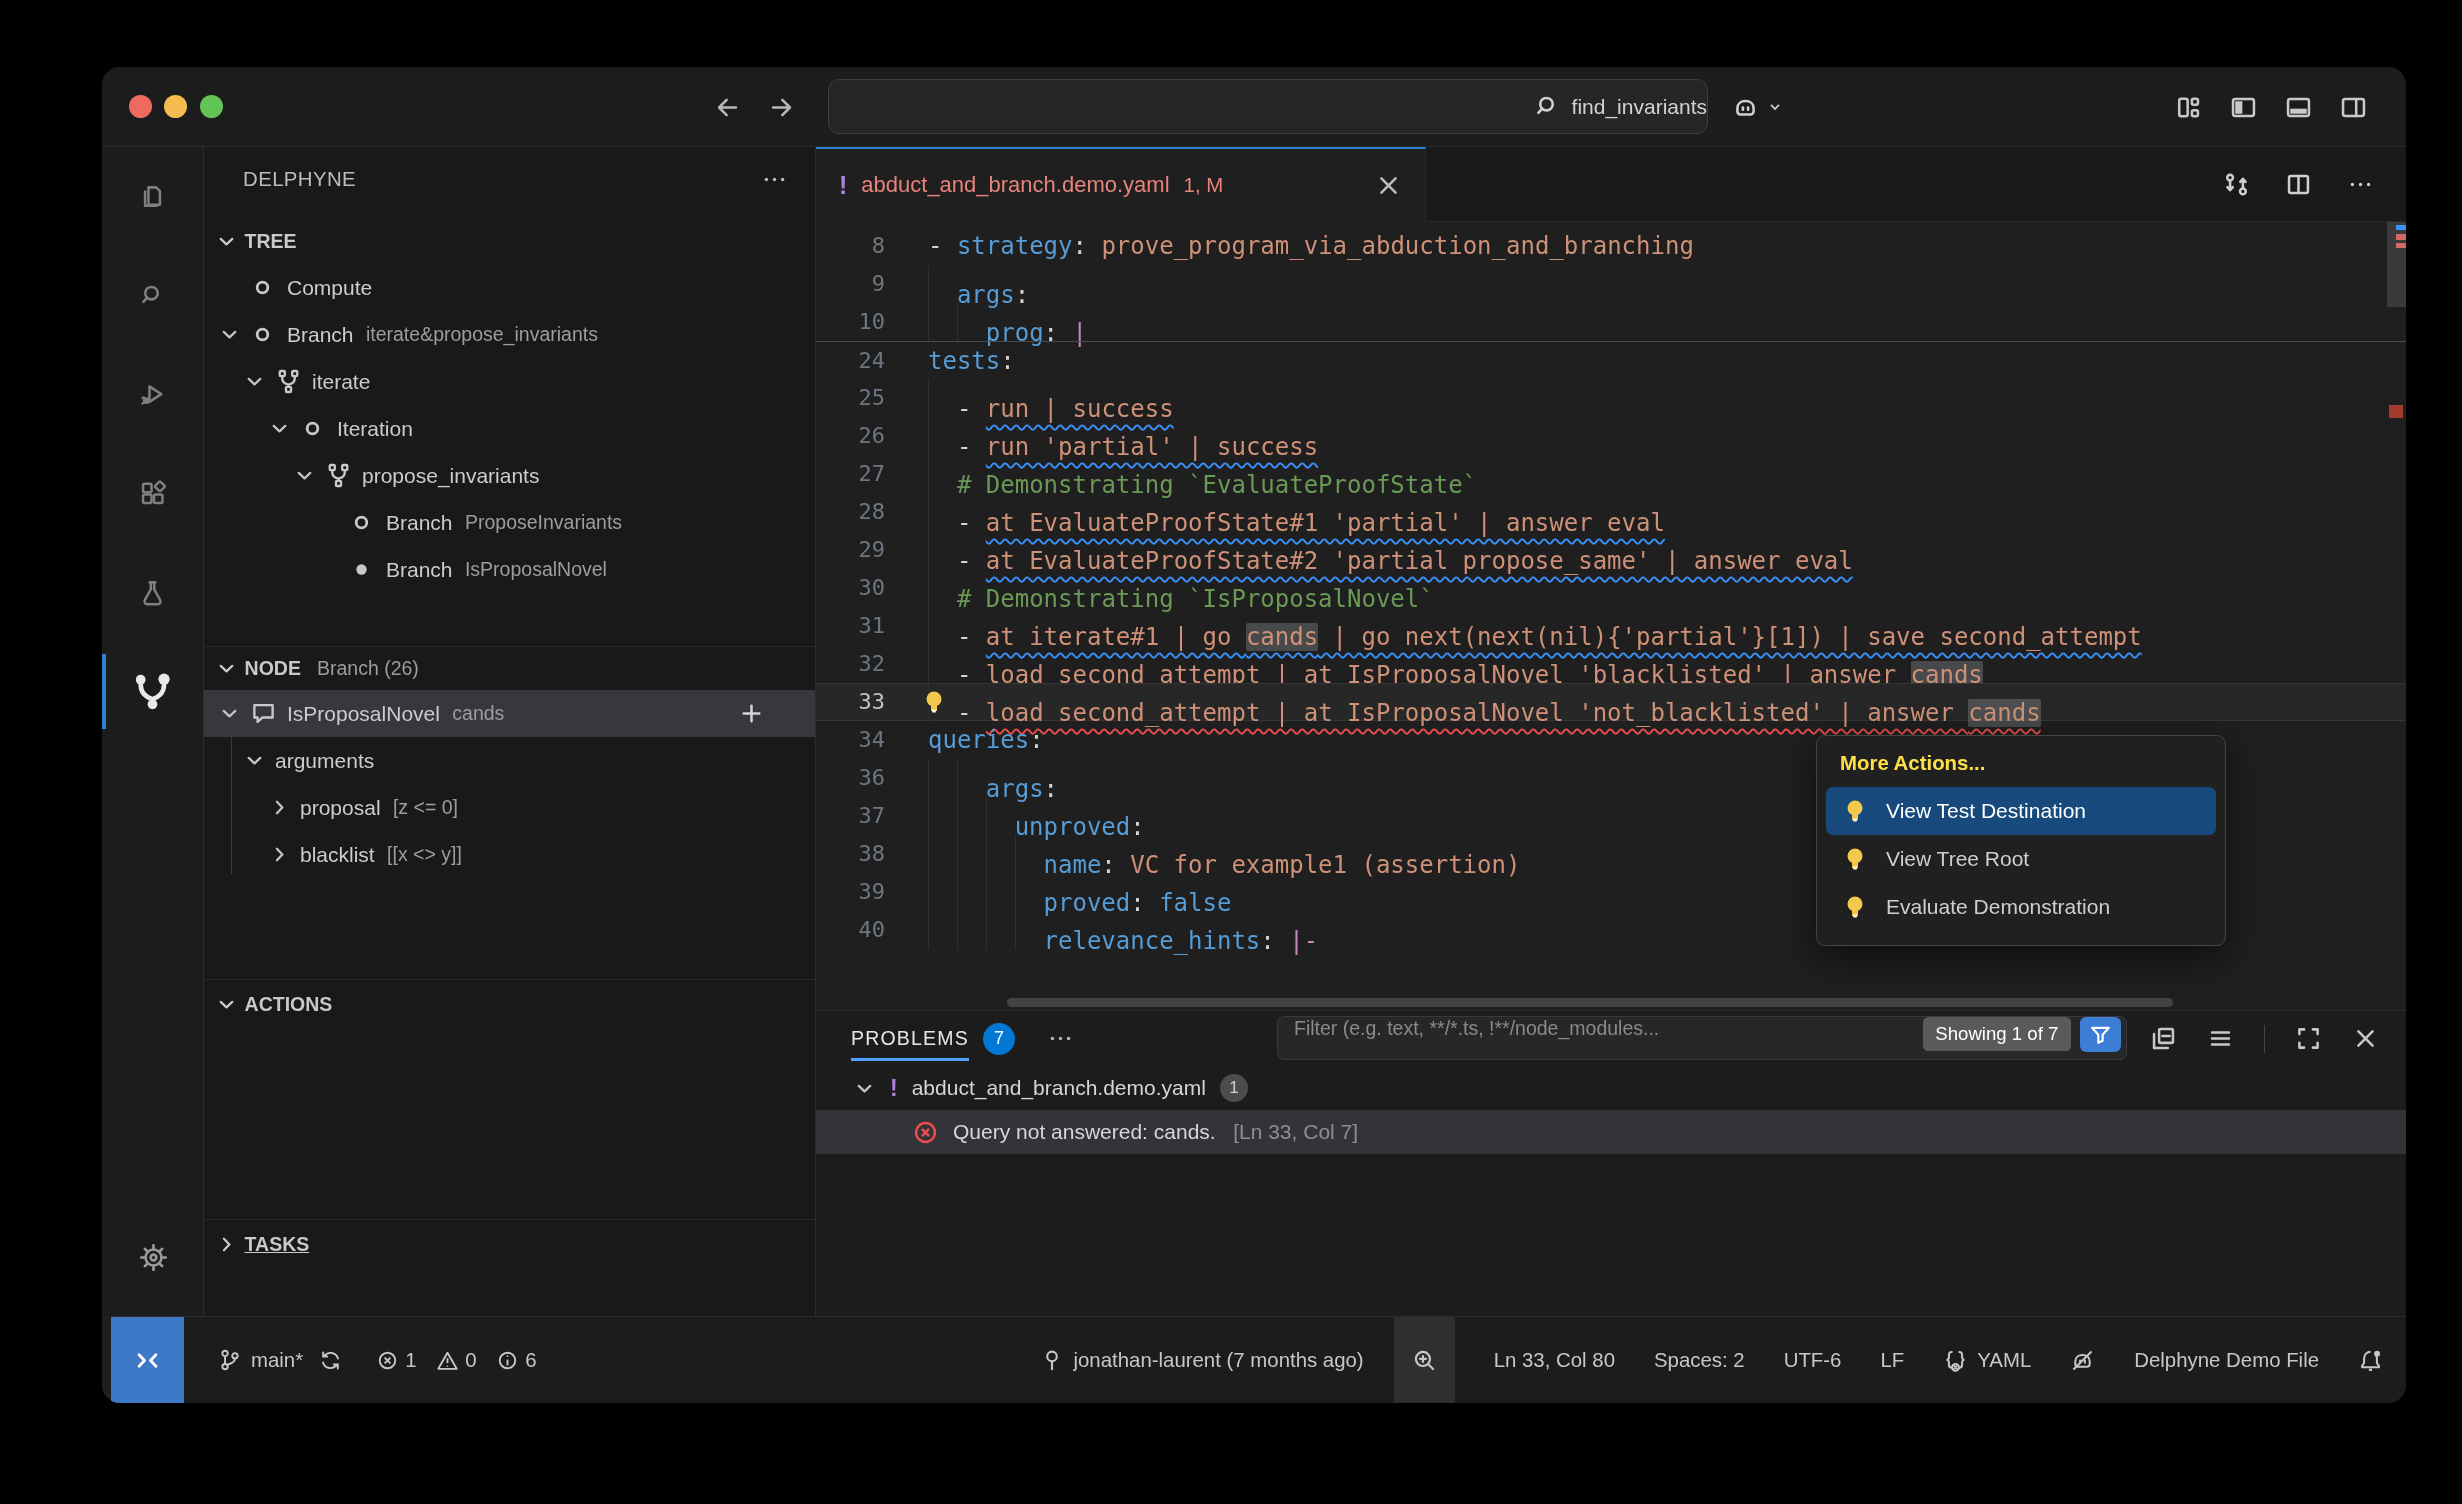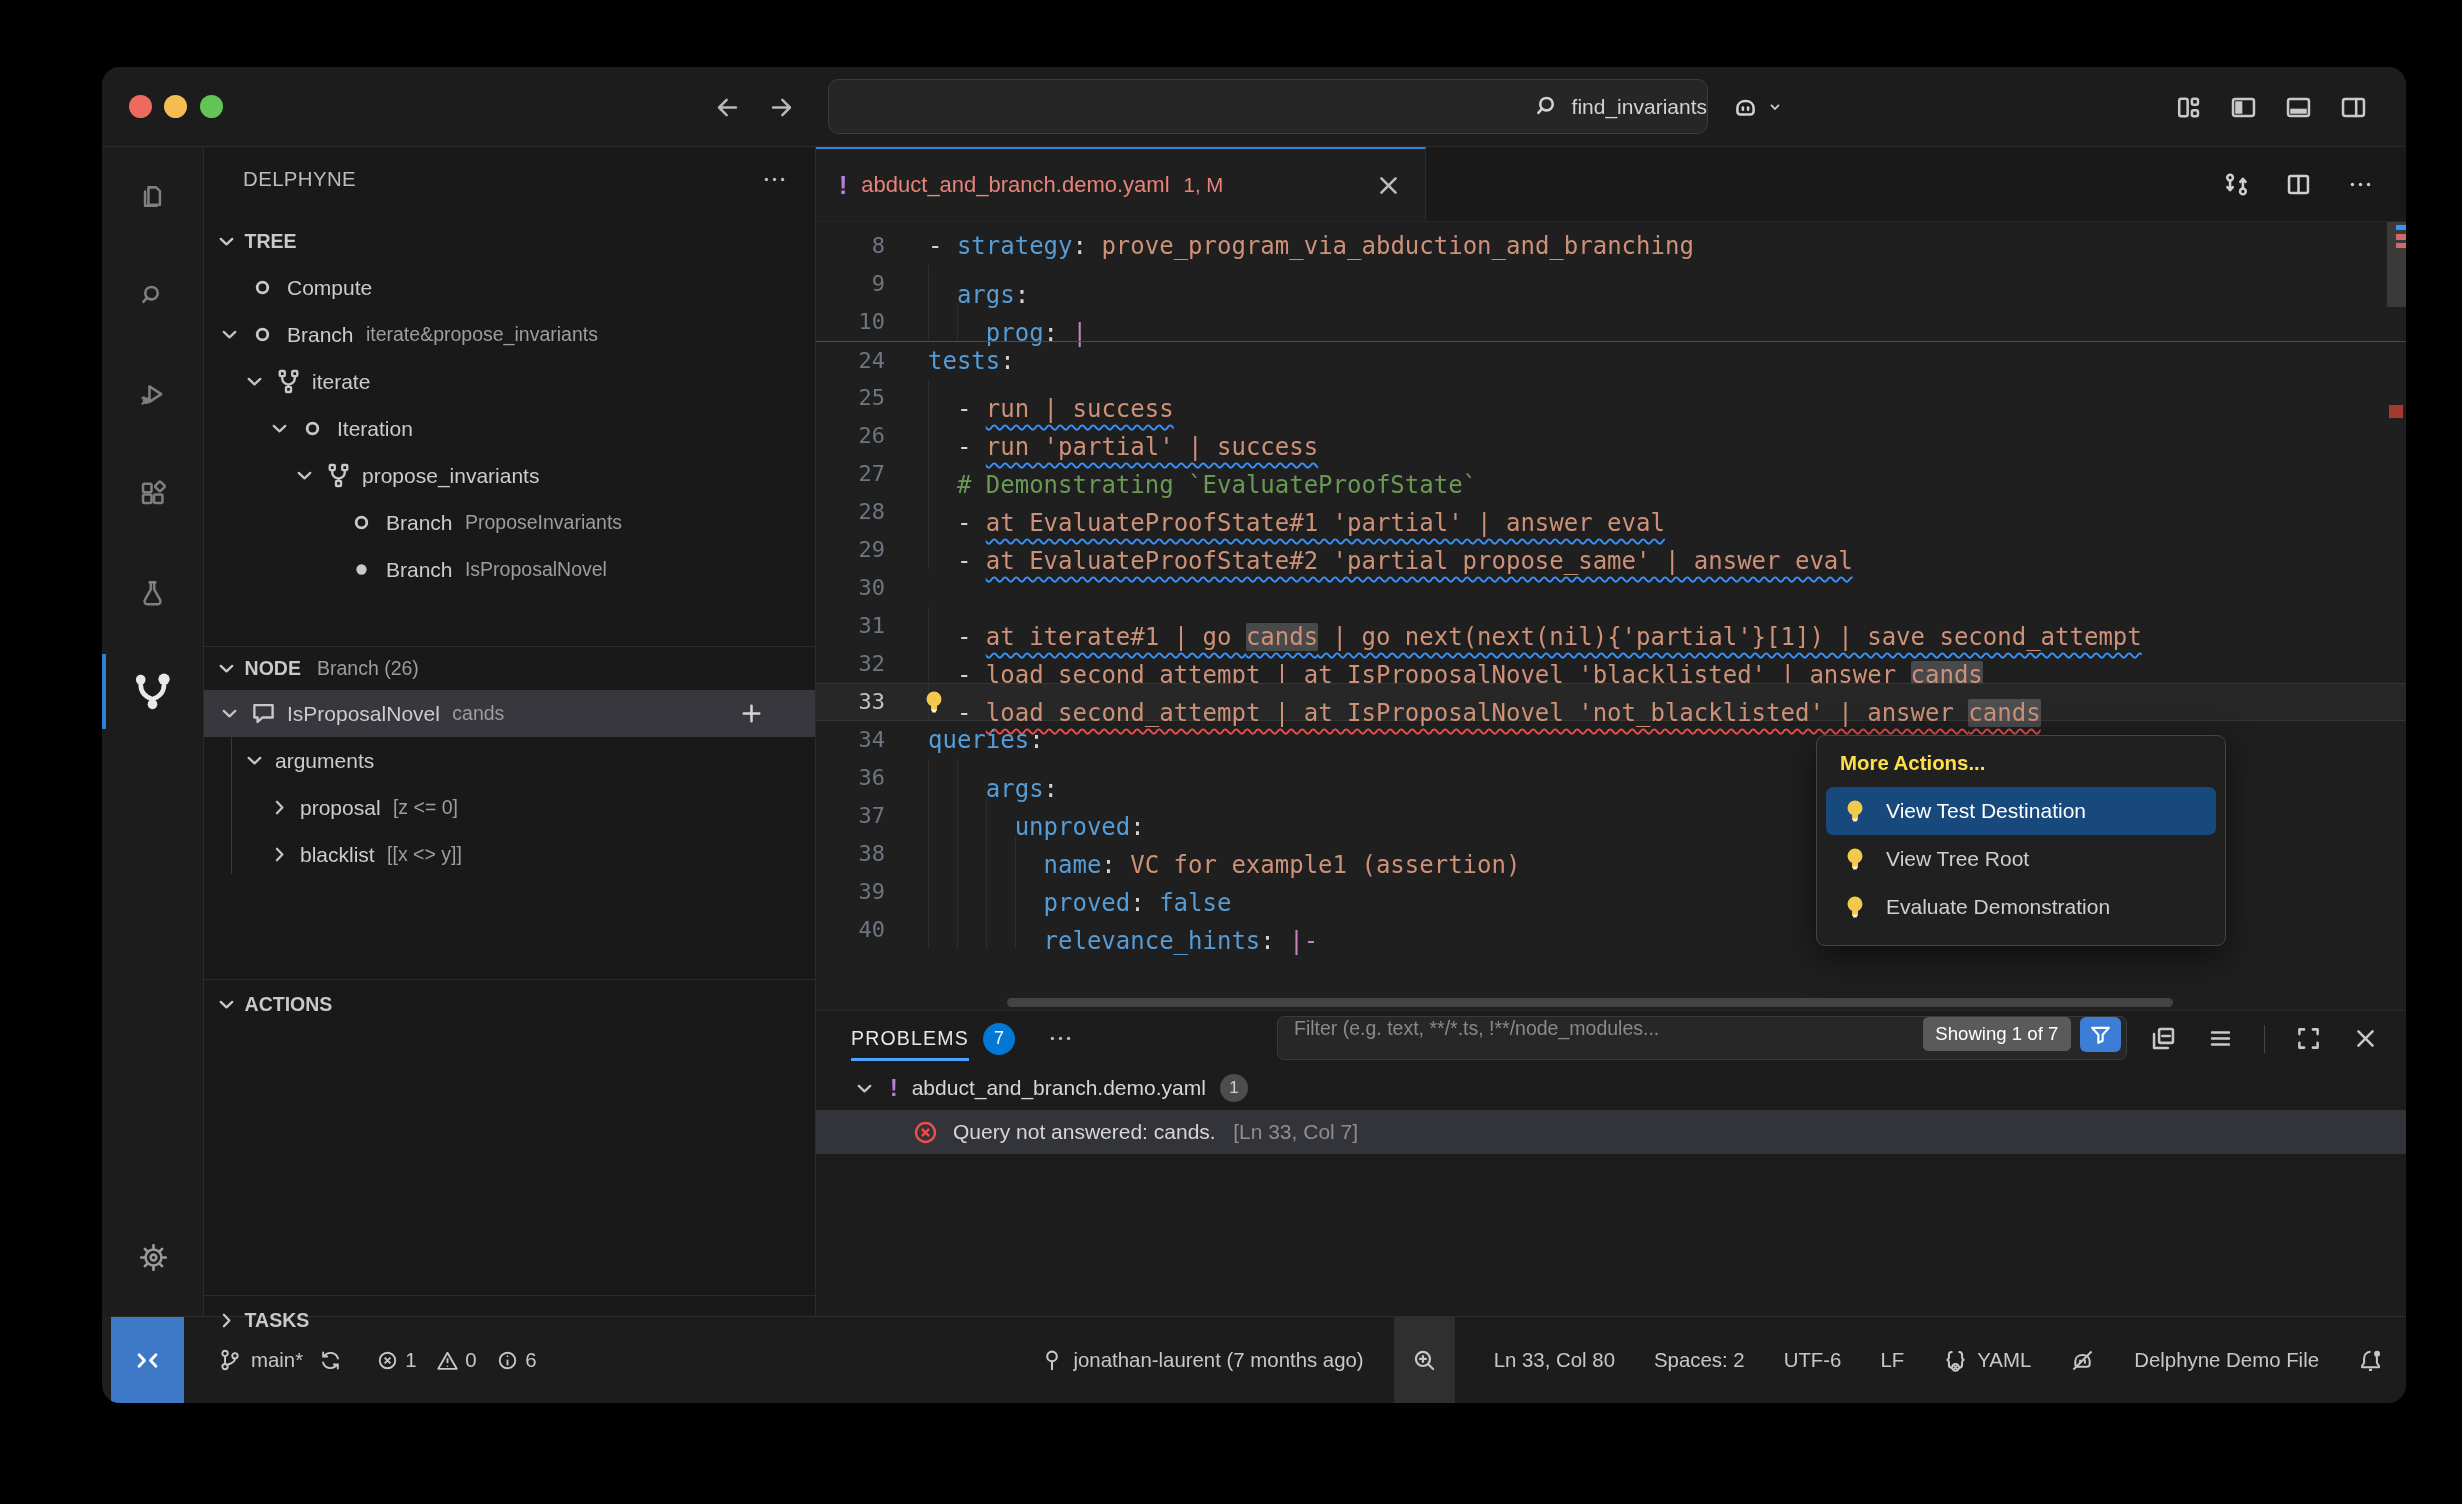--- a/index.html
+++ b/index.html
@@ -462,21 +462,21 @@
         <div class="sec-head" style="height:48px;">
           <span class="ic">
               <svg width="23" height="23" viewBox="0 0 16 16" fill="none" stroke="currentColor" stroke-width="1.6" stroke-linecap="round" stroke-linejoin="round">
                 <path d="M4 6.2l4 3.8 4-3.8"></path>
               </svg>
             </span>
           <span>ACTIONS</span>
         </div>
       </div>
 
-      <div class="section bordered" style="top:1148px;">
+      <div class="section bordered" style="top:1072px;text-decoration:underline;">
         <div class="sec-head" style="height:48px;">
           <span class="ic">
               <svg width="23" height="23" viewBox="0 0 16 16" fill="none" stroke="currentColor" stroke-width="1.6" stroke-linecap="round" stroke-linejoin="round">
                 <path d="M6.2 4l3.8 4-3.8 4"></path>
               </svg>
             </span>
           <span>TASKS</span>
         </div>
       </div>
     </div>
@@ -521,21 +521,21 @@
         <div id="code-lines">
             <div class="cl"><span class="ln">8</span><span class="ct"><span class="p">- </span><span class="k">strategy</span><span class="p">: </span><span class="v">prove_program_via_abduction_and_branching</span></span></div>
             <div class="cl"><span class="ln">9</span><span class="ct"><span class="g"></span><span class="k">args</span><span class="p">:</span></span></div>
             <div class="cl"><span class="ln">10</span><span class="ct"><span class="g"></span><span class="g"></span><span class="k">prog</span><span class="p">: </span><span class="si">|</span></span></div>
             <div class="cl sep"><span class="ln">24</span><span class="ct"><span class="k">tests</span><span class="p">:</span></span></div>
             <div class="cl"><span class="ln">25</span><span class="ct"><span class="g"></span><span class="p">- </span><span class="v sqb">run | success</span></span></div>
             <div class="cl"><span class="ln">26</span><span class="ct"><span class="g"></span><span class="p">- </span><span class="v sqb">run 'partial' | success</span></span></div>
             <div class="cl"><span class="ln">27</span><span class="ct"><span class="g"></span><span class="c"># Demonstrating `EvaluateProofState`</span></span></div>
             <div class="cl"><span class="ln">28</span><span class="ct"><span class="g"></span><span class="p">- </span><span class="v sqb">at EvaluateProofState#1 'partial' | answer eval</span></span></div>
             <div class="cl"><span class="ln">29</span><span class="ct"><span class="g"></span><span class="p">- </span><span class="v sqb">at EvaluateProofState#2 'partial propose_same' | answer eval</span></span></div>
-            <div class="cl"><span class="ln">30</span></div>
+            <div class="cl"><span class="ln">30</span><span class="ct"><span class="g"></span><span class="c"># Demonstrating `IsProposalNovel`</span></span></div>
             <div class="cl"><span class="ln">31</span><span class="ct"><span class="g"></span><span class="p">- </span><span class="v sqb">at iterate#1 | go </span><span class="v sqb hl">cands</span><span class="v sqb"> | go next(next(nil){'partial'}[1]) | save second_attempt</span></span></div>
             <div class="cl"><span class="ln">32</span><span class="ct"><span class="g"></span><span class="p">- </span><span class="v sqb">load second_attempt | at IsProposalNovel 'blacklisted' | answer </span><span class="v sqb hl">cands</span></span></div>
             <div class="cl cur"><span class="ln">33</span><span class="bulbspot ic"><svg width="30" height="30" viewBox="0 0 16 16">
                   <circle cx="8" cy="6.4" r="4" fill="#f2c94c"></circle>
                   <path d="M6.4 9.5h3.2v3.3H6.4z" fill="#f2c94c"></path>
                   <rect x="7" y="12" width="2" height="1.6" fill="#fdf6dd"></rect>
                 </svg></span><span class="ct"><span class="g"></span><span class="p">- </span><span class="v sqr">load second_attempt | at IsProposalNovel 'not_blacklisted' | answer </span><span class="v sqr hl">cands</span></span></div>
             <div class="cl"><span class="ln">34</span><span class="ct"><span class="k">queries</span><span class="p">:</span></span></div>
             <div class="cl"><span class="ln">36</span><span class="ct"><span class="g"></span><span class="g"></span><span class="k">args</span><span class="p">:</span></span></div>
             <div class="cl"><span class="ln">37</span><span class="ct"><span class="g"></span><span class="g"></span><span class="g"></span><span class="k">unproved</span><span class="p">:</span></span></div>

